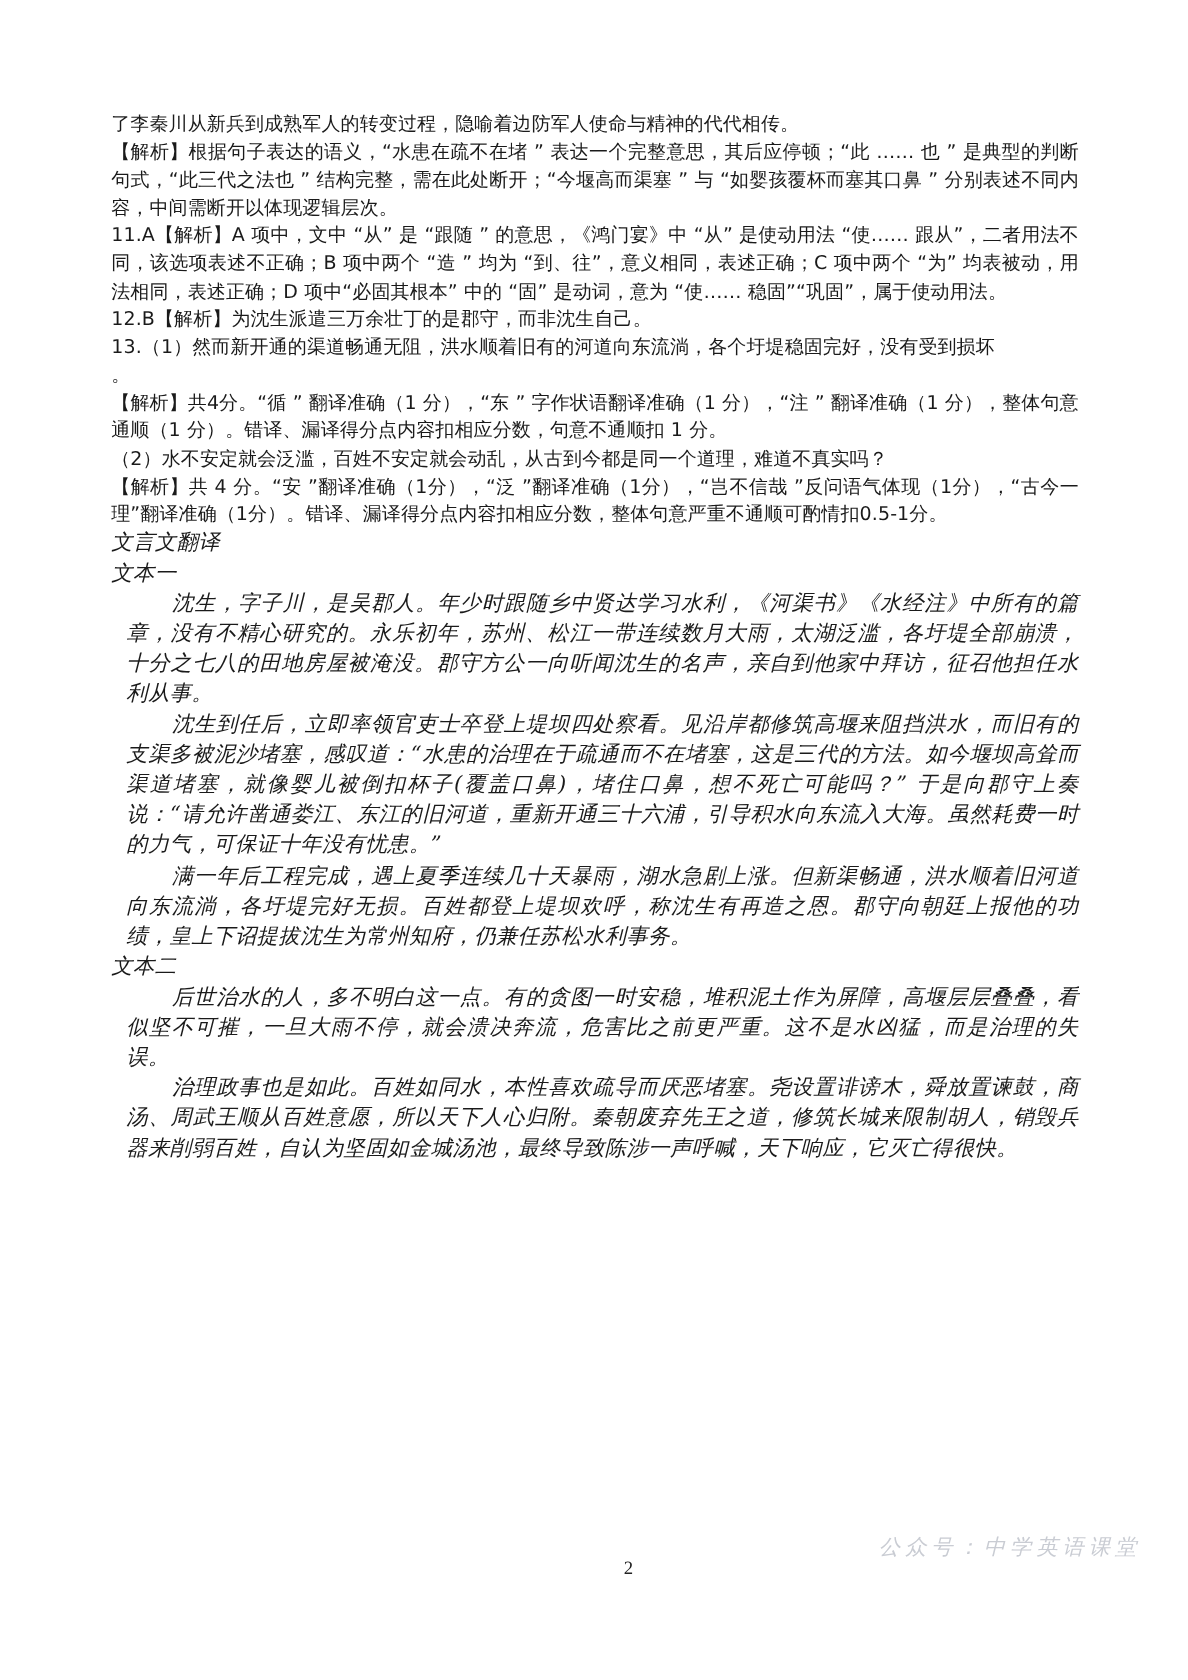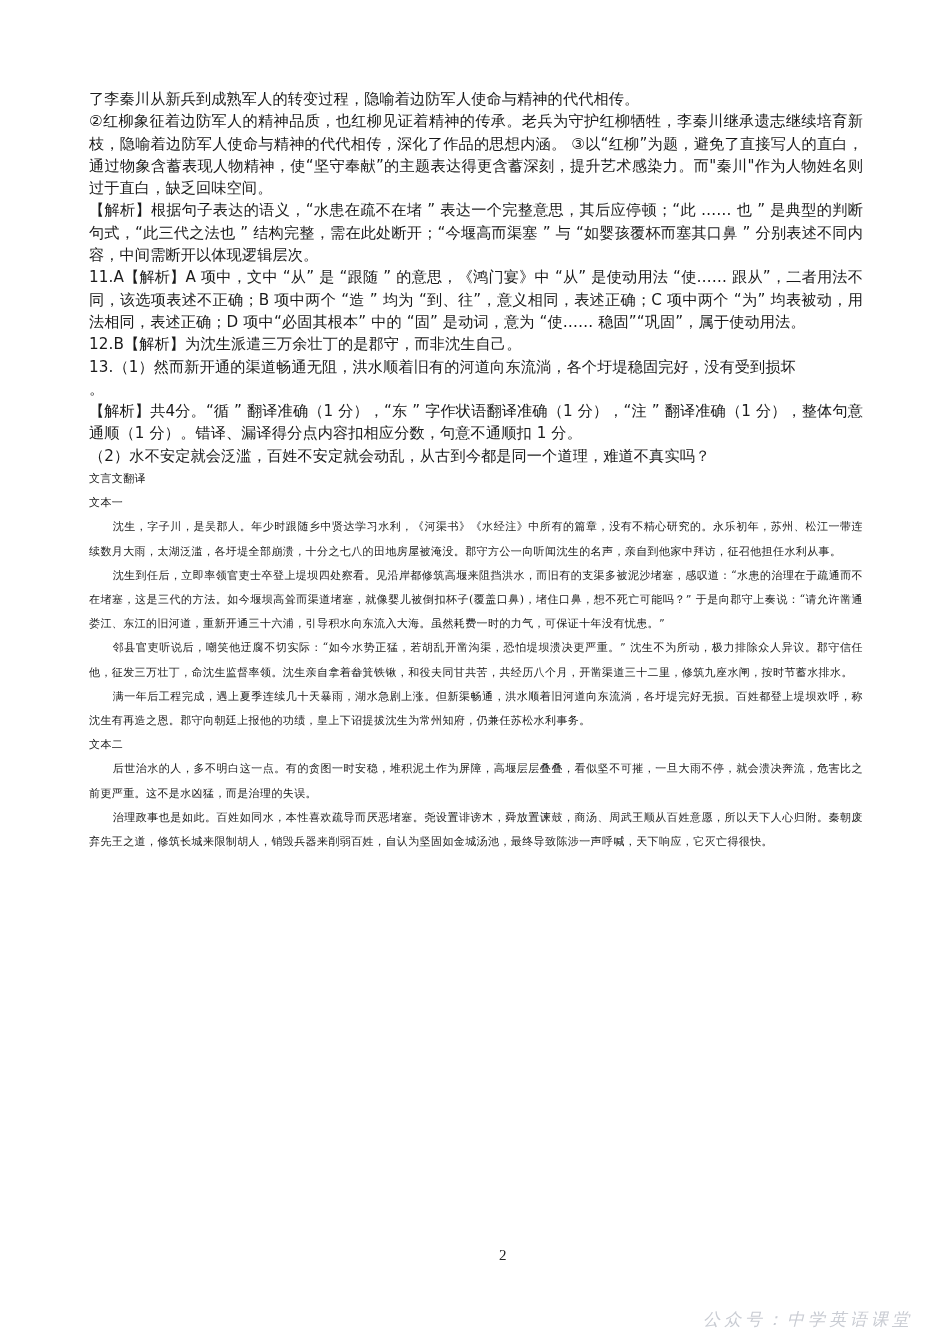--- a/index.html
+++ b/index.html
@@ -26,79 +26,80 @@
       text-justify: inter-character;
     }
     .ans {
       font-family: "DejaVu Sans", sans-serif;
       font-size: 15.2px;
       line-height: 22.3px;
       letter-spacing: 0.1px;
     }
     .trans {
       font-family: "DejaVu Serif", serif;
-      font-size: 11px;
+      font-size: 17px;
       line-height: 24.2px;
       letter-spacing: 0.4px;
+      font-style: italic;
     }
     .trans .heading {
       text-indent: 0;
       font-family: "DejaVu Serif", serif;
     }
     .trans p.indent {
       text-indent: 2.15em;
+      margin-left: 12px;
     }
     .page-number {
       position: absolute;
       left: 499px;
       top: 1247px;
       font-family: "Liberation Serif", serif;
       font-size: 15px;
       color: #222;
     }
     .watermark {
       position: absolute;
       left: 703px;
-      top: 1308px;
+      top: 1226px;
       font-family: "DejaVu Serif", serif;
       font-style: italic;
       font-size: 17px;
       letter-spacing: 4px;
       color: #c9ccd3;
     }
   </style>
 </head>
 <body>
 
 <div class="page">
 
   <section class="ans">
     <p>了李秦川从新兵到成熟军人的转变过程，隐喻着边防军人使命与精神的代代相传。</p>
-    <p>②红柳象征着边防军人的精神品质，也红柳见证着精神的传承。老兵为守护红柳牺牲，李秦川继承遗志继续培育新枝，隐喻着边防军人使命与精神的代代相传，深化了作品的思想内涵。 ③以“红柳”为题，避免了直接写人的直白，通过物象含蓄表现人物精神，使“坚守奉献”的主题表达得更含蓄深刻，提升艺术感染力。而"秦川"作为人物姓名则过于直白，缺乏回味空间。</p>
 
     <p>【解析】根据句子表达的语义，“水患在疏不在堵 ” 表达一个完整意思，其后应停顿；“此 …… 也 ” 是典型的判断句式，“此三代之法也 ” 结构完整，需在此处断开；“今堰高而渠塞 ” 与 “如婴孩覆杯而塞其口鼻 ” 分别表述不同内容，中间需断开以体现逻辑层次。</p>
 
     <p>11.A【解析】A 项中，文中 “从” 是 “跟随 ” 的意思，《鸿门宴》中 “从” 是使动用法 “使…… 跟从”，二者用法不同，该选项表述不正确；B 项中两个 “造 ” 均为 “到、往”，意义相同，表述正确；C 项中两个 “为” 均表被动，用法相同，表述正确；D 项中“必固其根本” 中的 “固” 是动词，意为 “使…… 稳固”“巩固”，属于使动用法。</p>
 
     <p>12.B【解析】为沈生派遣三万余壮丁的是郡守，而非沈生自己。</p>
 
     <p>13.（1）然而新开通的渠道畅通无阻，洪水顺着旧有的河道向东流淌，各个圩堤稳固完好，没有受到损坏</p>
     <p>。</p>
     <p>【解析】共4分。“循 ” 翻译准确（1 分），“东 ” 字作状语翻译准确（1 分），“注 ” 翻译准确（1 分），整体句意通顺（1 分）。错译、漏译得分点内容扣相应分数，句意不通顺扣 1 分。</p>
     <p>（2）水不安定就会泛滥，百姓不安定就会动乱，从古到今都是同一个道理，难道不真实吗？</p>
+    <p>【解析】共 4 分。“安 ”翻译准确（1分），“泛 ”翻译准确（1分），“岂不信哉 ”反问语气体现（1分），“古今一理”翻译准确（1分）。错译、漏译得分点内容扣相应分数，整体句意严重不通顺可酌情扣0.5-1分。</p>
 
   </section>
 
   <section class="trans">
     <p class="heading">文言文翻译</p>
 
     <p class="heading">文本一</p>
     <p class="indent">沈生，字子川，是吴郡人。年少时跟随乡中贤达学习水利，《河渠书》《水经注》中所有的篇章，没有不精心研究的。永乐初年，苏州、松江一带连续数月大雨，太湖泛滥，各圩堤全部崩溃，十分之七八的田地房屋被淹没。郡守方公一向听闻沈生的名声，亲自到他家中拜访，征召他担任水利从事。</p>
     <p class="indent">沈生到任后，立即率领官吏士卒登上堤坝四处察看。见沿岸都修筑高堰来阻挡洪水，而旧有的支渠多被泥沙堵塞，感叹道：“水患的治理在于疏通而不在堵塞，这是三代的方法。如今堰坝高耸而渠道堵塞，就像婴儿被倒扣杯子(覆盖口鼻)，堵住口鼻，想不死亡可能吗？” 于是向郡守上奏说：“请允许凿通娄江、东江的旧河道，重新开通三十六浦，引导积水向东流入大海。虽然耗费一时的力气，可保证十年没有忧患。”</p>
-    <p class="indent">邻县官吏听说后，嘲笑他迂腐不切实际：“如今水势正猛，若胡乱开凿沟渠，恐怕堤坝溃决更严重。” 沈生不为所动，极力排除众人异议。郡守信任他，征发三万壮丁，命沈生监督率领。沈生亲自拿着畚箕铁锹，和役夫同甘共苦，共经历八个月，开凿渠道三十二里，修筑九座水闸，按时节蓄水排水。</p>
     <p class="indent">满一年后工程完成，遇上夏季连续几十天暴雨，湖水急剧上涨。但新渠畅通，洪水顺着旧河道向东流淌，各圩堤完好无损。百姓都登上堤坝欢呼，称沈生有再造之恩。郡守向朝廷上报他的功绩，皇上下诏提拔沈生为常州知府，仍兼任苏松水利事务。</p>
 
     <p class="heading">文本二</p>
     <p class="indent">后世治水的人，多不明白这一点。有的贪图一时安稳，堆积泥土作为屏障，高堰层层叠叠，看似坚不可摧，一旦大雨不停，就会溃决奔流，危害比之前更严重。这不是水凶猛，而是治理的失误。</p>
     <p class="indent">治理政事也是如此。百姓如同水，本性喜欢疏导而厌恶堵塞。尧设置诽谤木，舜放置谏鼓，商汤、周武王顺从百姓意愿，所以天下人心归附。秦朝废弃先王之道，修筑长城来限制胡人，销毁兵器来削弱百姓，自认为坚固如金城汤池，最终导致陈涉一声呼喊，天下响应，它灭亡得很快。</p>
   </section>
 
 </div>
 
 <div class="page-number">2</div>

